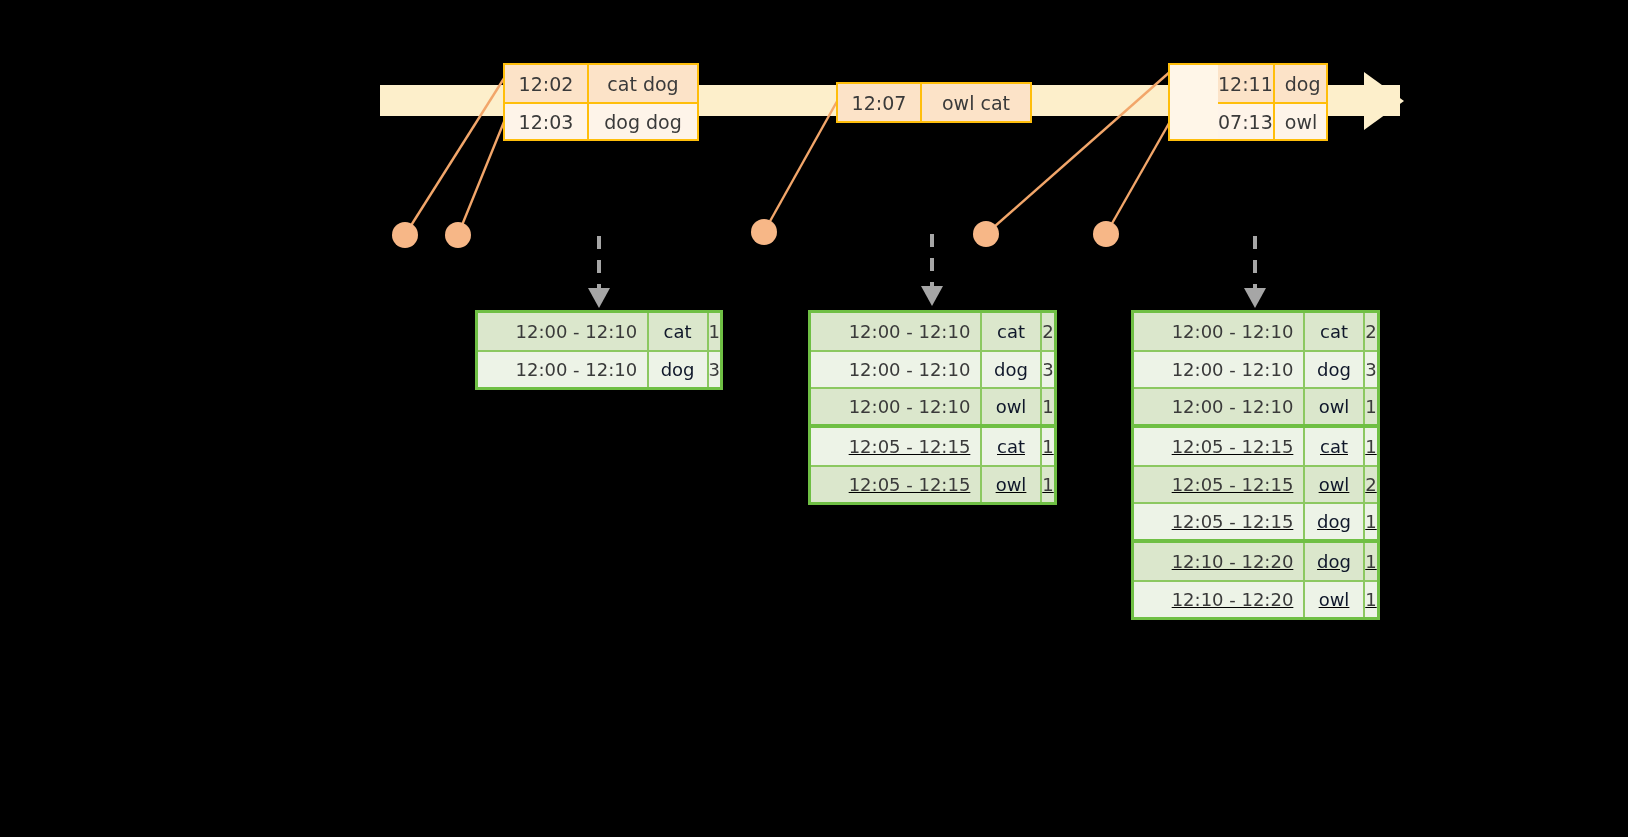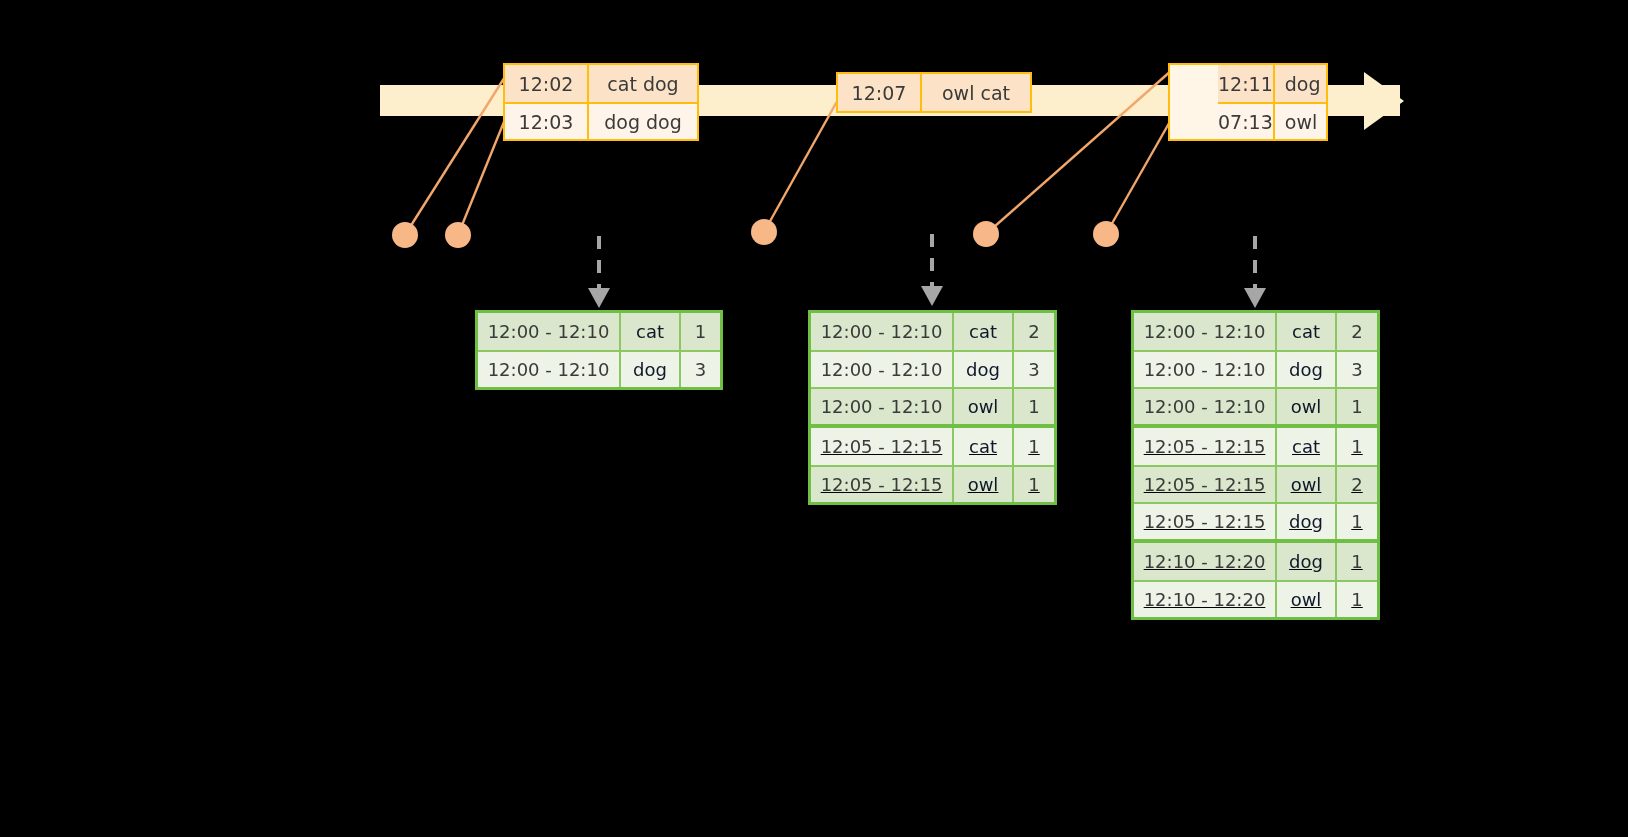--- a/index.html
+++ b/index.html
@@ -79,21 +79,21 @@
     flex: 1;
     display: flex;
     align-items: center;
     justify-content: center;
     font-size: 19px;
     color: #3a3a3a;
     padding: 0 10px;
   }
 
   #evt-a { left: 503px; top: 63px; width: 196px; }
-  #evt-b { left: 836px; top: 72px; width: 196px; }
+  #evt-b { left: 836px; top: 82px; width: 196px; }
   #evt-c { left: 1168px; top: 63px; width: 160px; padding-left: 48px; }
   #evt-c .evt-time { width: 74px; }
 
   
   .dot {
     position: absolute;
     width: 26px;
     height: 26px;
     border-radius: 50%;
     background: #F7B787;
@@ -107,20 +107,21 @@
     background: #EDF3E7;
   }
   .gsection + .gsection {
     border-top: 4px solid #6FBF44;
     text-decoration: underline;
   }
   .grow {
     display: flex;
     height: 37px;
     box-sizing: border-box;
+    padding-left: 28px;
   }
   .grow + .grow {
     border-top: 2px solid #8CC861;
   }
   .grow.shaded { background: #DBE7CC; }
   .grow.plain  { background: #EDF3E7; }
   .gwin {
     box-sizing: border-box;
     border-right: 2px solid #8CC861;
     display: flex;

